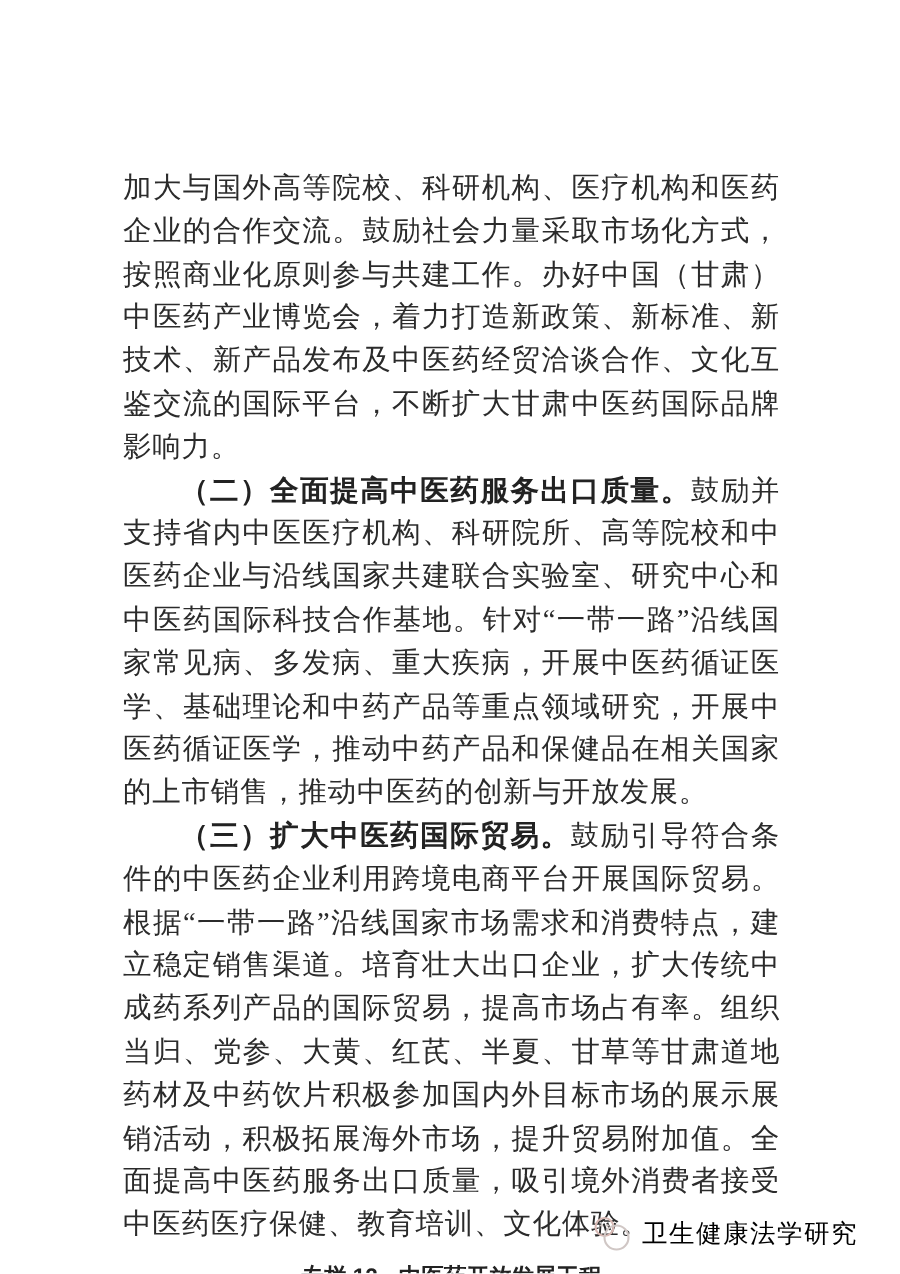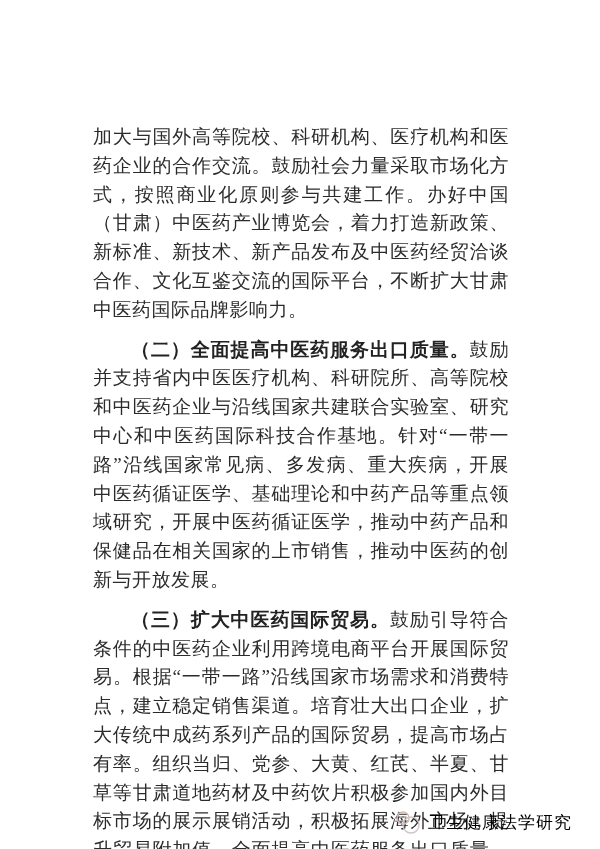--- a/index.html
+++ b/index.html
@@ -15,21 +15,21 @@
     overflow: hidden;
     font-family: "Liberation Serif", "DejaVu Serif", serif;
   }
   .content {
     position: absolute;
     left: 82px;
     top: 112px;
     width: 438px;
   }
   .para {
-    margin: 11px;
+    margin: 0;
     font-size: 19px;
     line-height: 28.8px;
     color: #2b2b2b;
     text-align: justify;
     text-justify: inter-ideograph;
     letter-spacing: 0.5px;
   }
   .para.indent {
     text-indent: 2em;
   }

